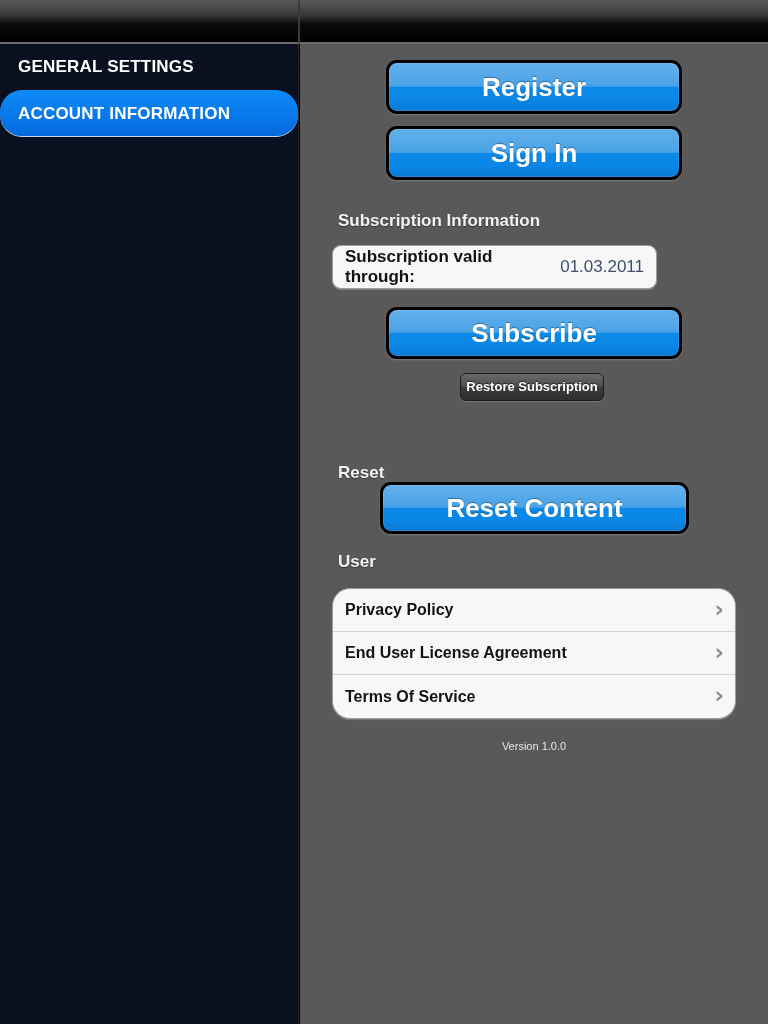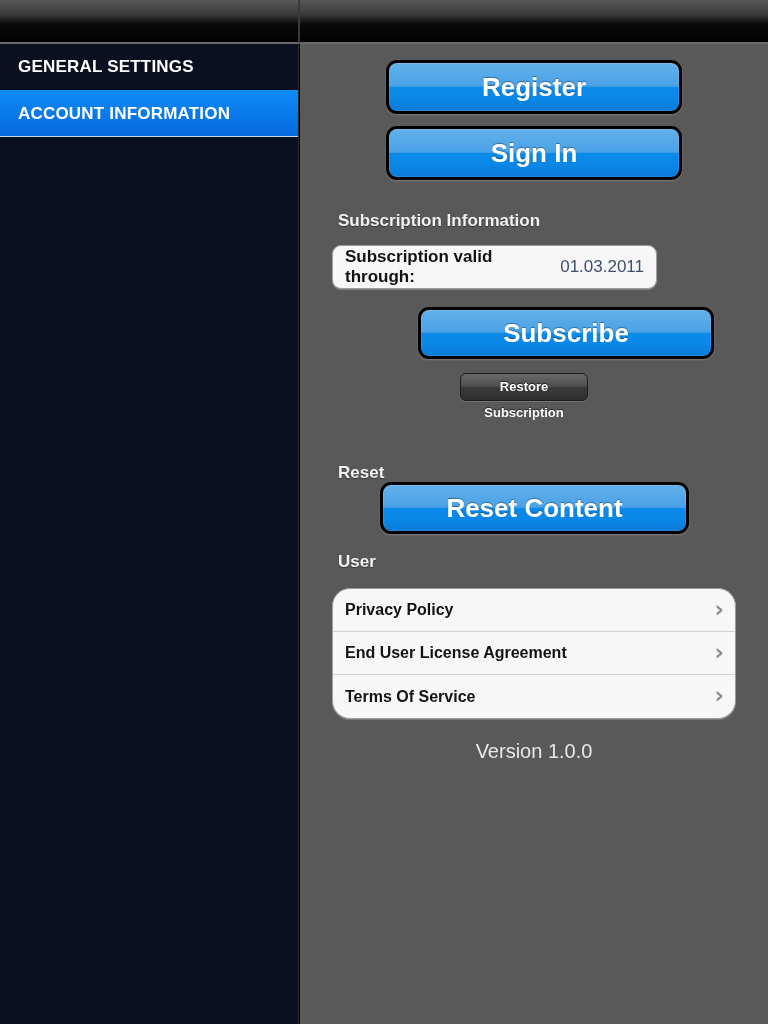--- a/index.html
+++ b/index.html
@@ -81,20 +81,21 @@
     position: relative;
     height: 47px;
     line-height: 47px;
     padding-left: 18px;
     color: #ffffff;
     font-size: 17px;
     font-weight: bold;
     letter-spacing: 0.2px;
     box-sizing: border-box;
     cursor: pointer;
+    border-radius: 22px;
   }
   .side-item.plain {
     background: #0a1020;
   }
   .side-item.selected {
     background: linear-gradient(to bottom, #0d8bf5 0%, #0a7cec 45%, #0569dd 100%);
     border-bottom: 1px solid #c9d9ec;
   }
 
   
@@ -122,21 +123,21 @@
     box-sizing: border-box;
     box-shadow: 0 1px 2px rgba(255,255,255,0.22), inset 0 0 0 1px rgba(255,255,255,0.10);
     text-shadow: 0 -1px 1px rgba(0,0,0,0.35);
     cursor: pointer;
     display: flex;
     align-items: center;
     justify-content: center;
   }
   #register-btn { left: 86px; top: 16px; width: 296px; height: 54px; font-size: 26px; }
   #signin-btn   { left: 86px; top: 82px; width: 296px; height: 54px; font-size: 26px; }
-  #subscribe-btn{ left: 86px; top: 263px; width: 296px; height: 52px; font-size: 26px; margin-left: 32px; }
+  #subscribe-btn{ left: 86px; top: 263px; width: 296px; height: 52px; font-size: 26px; }
   #reset-btn    { left: 80px; top: 438px; width: 309px; height: 52px; font-size: 26px; }
 
   
   .section-label {
     position: absolute;
     color: #f2f2f2;
     font-size: 17px;
     font-weight: bold;
     text-shadow: 0 1px 1px rgba(0,0,0,0.4);
   }
@@ -167,21 +168,21 @@
   .info-value {
     color: #3f4f70;
     font-size: 17px;
     font-weight: normal;
   }
 
   
   .dark-btn {
     position: absolute;
     left: 160px; top: 329px;
-    width: 128px; height: 28px;
+    width: 144px; height: 28px;
     border-radius: 6px;
     border: 1px solid #1c1c1c;
     background: linear-gradient(to bottom, #6a6a6a 0%, #4c4c4c 50%, #3b3b3b 51%, #2f2f2f 100%);
     color: #ffffff;
     font-size: 13px;
     font-weight: bold;
     text-align: center;
     line-height: 26px;
     box-sizing: border-box;
     text-shadow: 0 -1px 1px rgba(0,0,0,0.6);
@@ -225,21 +226,21 @@
     margin-top: -2px;
     font-family: "DejaVu Sans", sans-serif;
   }
 
   .version {
     position: absolute;
     left: 0; top: 696px;
     width: 468px;
     text-align: center;
     color: #e8e8e8;
-    font-size: 20px;
+    font-size: 11px;
   }
 </style>
 </head>
 <body>
 
 <div class="screen">
 
   <div class="topbar"></div>
   <div class="topbar-underline"></div>
   <div class="topbar-split"></div>

